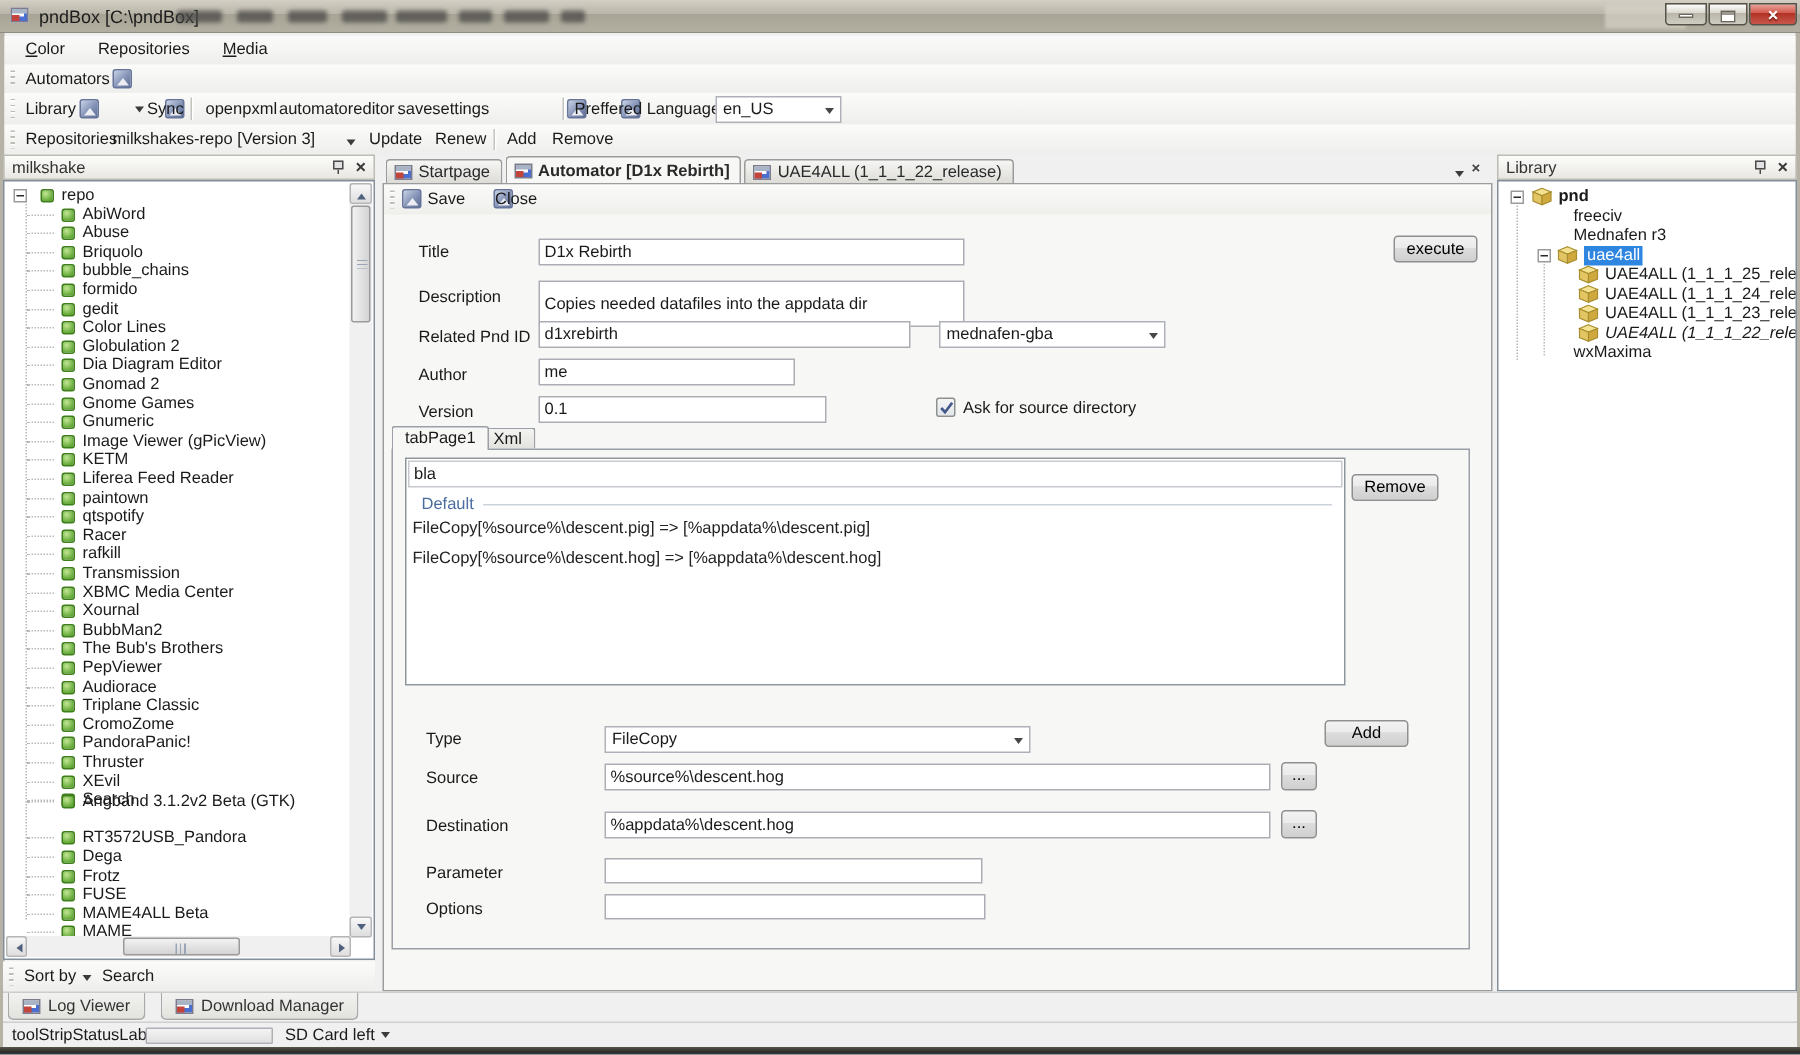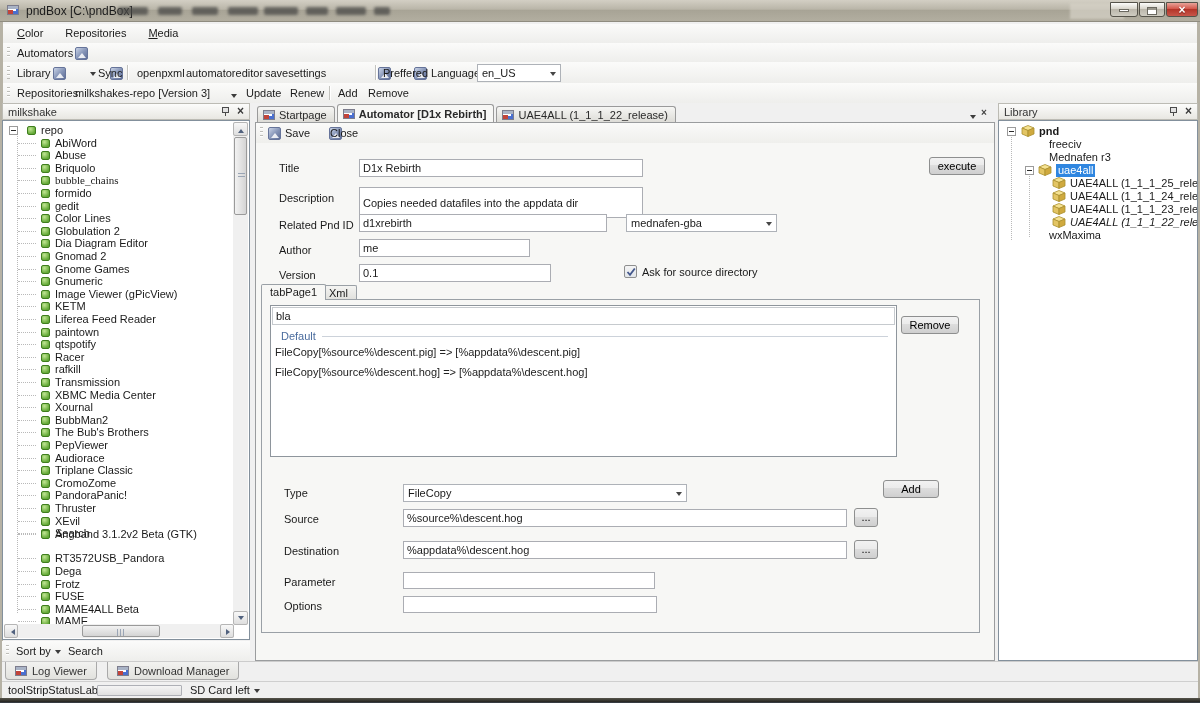--- a/index.html
+++ b/index.html
@@ -246,21 +246,21 @@
         <div class="trow" style="top: 28.2px;">
           <span class="conn"></span>
           <span class="pkg-green"></span>
           <span class="tlabel">Abuse</span>
         </div>
         <div class="trow" style="top: 40.8px;">
           <span class="conn"></span>
           <span class="pkg-green"></span>
           <span class="tlabel">Briquolo</span>
         </div>
-        <div class="trow" style="top: 53.4px; font-family: Liberation Serif, serif;">
+        <div class="trow" style="top: 53.4px;">
           <span class="conn"></span>
           <span class="pkg-green"></span>
           <span class="tlabel">bubble_chains</span>
         </div>
         <div class="trow" style="top: 66px;">
           <span class="conn"></span>
           <span class="pkg-green"></span>
           <span class="tlabel">formido</span>
         </div>
         <div class="trow" style="top: 78.6px;">

